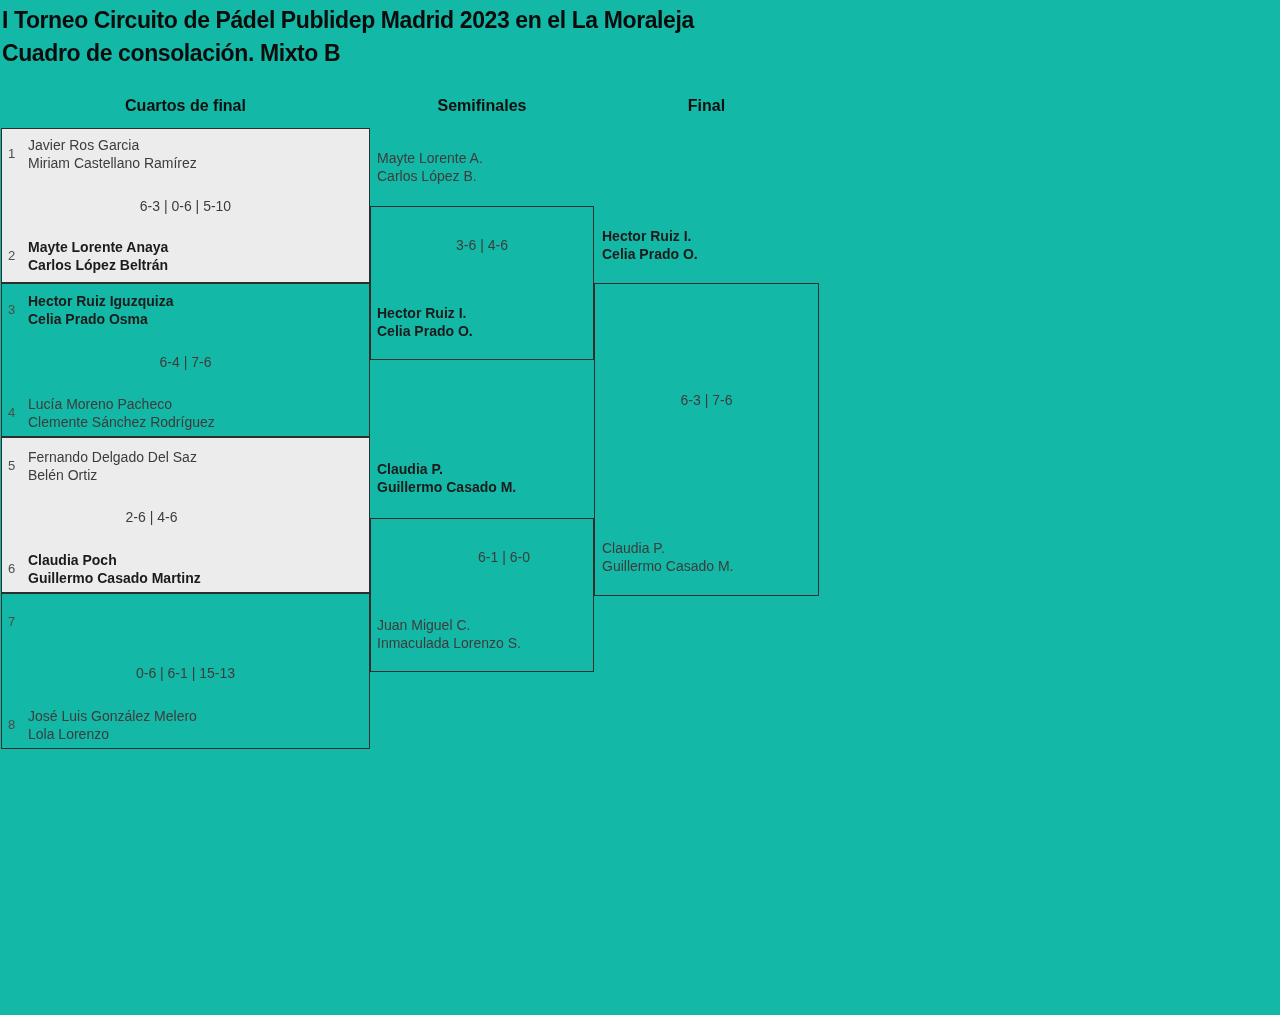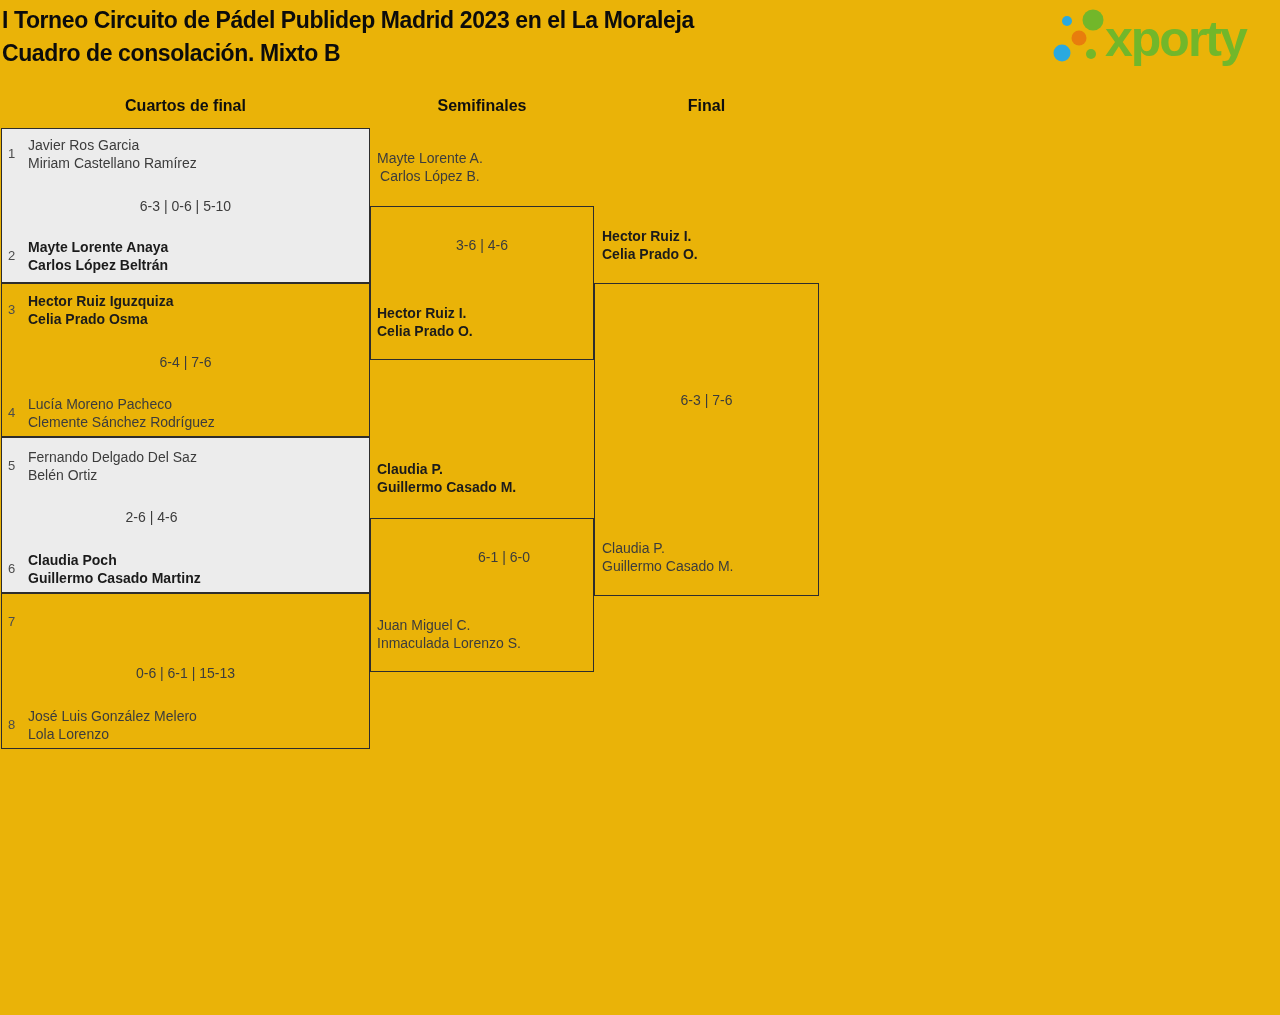--- a/index.html
+++ b/index.html
@@ -2,21 +2,21 @@
 <html><head>
 <meta charset="utf-8">
 <style>
   * { margin: 0; padding: 0; box-sizing: border-box; }
   html, body { background: #ffffff; }
   body { font-family: "Liberation Sans", "DejaVu Sans", sans-serif; }
   .page {
     position: relative;
     width: 1280px;
     height: 1015px;
-    background: #eab308;
+    background: #14b8a6;
     overflow: hidden;
   }
   .title {
     position: absolute;
     left: 2px;
     top: 4px;
     font-size: 23px;
     line-height: 33px;
     font-weight: 700;
     letter-spacing: -0.4px;
@@ -69,30 +69,20 @@
 </head>
 <body>
 
 <div class="page">
 
   <div class="title">
     <div>I Torneo Circuito de Pádel Publidep Madrid 2023 en el La Moraleja</div>
     <div>Cuadro de consolación. Mixto B</div>
   </div>
 
-  <div class="logo">
-    <svg width="230" height="72" viewBox="0 0 230 72">
-      <circle cx="17" cy="15" r="5" fill="#2aa9e0"></circle>
-      <circle cx="43" cy="14" r="10.5" fill="#72b72a"></circle>
-      <circle cx="29" cy="32" r="7.5" fill="#e87d0d"></circle>
-      <circle cx="12" cy="47" r="8.5" fill="#2aa9e0"></circle>
-      <circle cx="41" cy="48" r="5" fill="#72b72a"></circle>
-      <text x="55" y="50" font-size="50" font-weight="bold" letter-spacing="-2" font-family="Liberation Sans, DejaVu Sans, sans-serif" fill="#72b72a">xporty</text>
-    </svg>
-  </div>
 
   <div class="round-header" style="left:1px;   width:369px;">Cuartos de final</div>
   <div class="round-header" style="left:370px; width:224px;">Semifinales</div>
   <div class="round-header" style="left:594px; width:225px;">Final</div>
 
   <div class="box shaded" style="left:1px;   top:128px; width:369px; height:155px;"></div>
   <div class="box" style="left:1px;   top:283px; width:369px; height:154px;"></div>
   <div class="box shaded" style="left:1px;   top:437px; width:369px; height:156px;"></div>
   <div class="box" style="left:1px;   top:593px; width:369px; height:156px;"></div>
   <div class="box" style="left:370px; top:206px; width:224px; height:154px;"></div>
@@ -136,21 +126,21 @@
   </div>
 
   <div class="seed" style="left:8px; top:613px;">7</div>
   <div class="score" style="left:1px; top:664px; width:369px;">0-6 | 6-1 | 15-13</div>
   <div class="seed" style="left:8px; top:716px;">8</div>
   <div class="pair" style="left:28px; top:707px;">
     <div>José Luis González Melero</div>
     <div>Lola Lorenzo</div>
   </div>
 
-  <div class="pair" style="left:377px; top:149px;text-align:center;">
+  <div class="pair" style="left:377px; top:149px;">
     <div>Mayte Lorente A.</div>
     <div>Carlos López B.</div>
   </div>
   <div class="score" style="left:370px; top:236px; width:224px;">3-6 | 4-6</div>
   <div class="pair bold" style="left:377px; top:304px;">
     <div>Hector Ruiz I.</div>
     <div>Celia Prado O.</div>
   </div>
 
   <div class="pair bold" style="left:377px; top:460px;">

